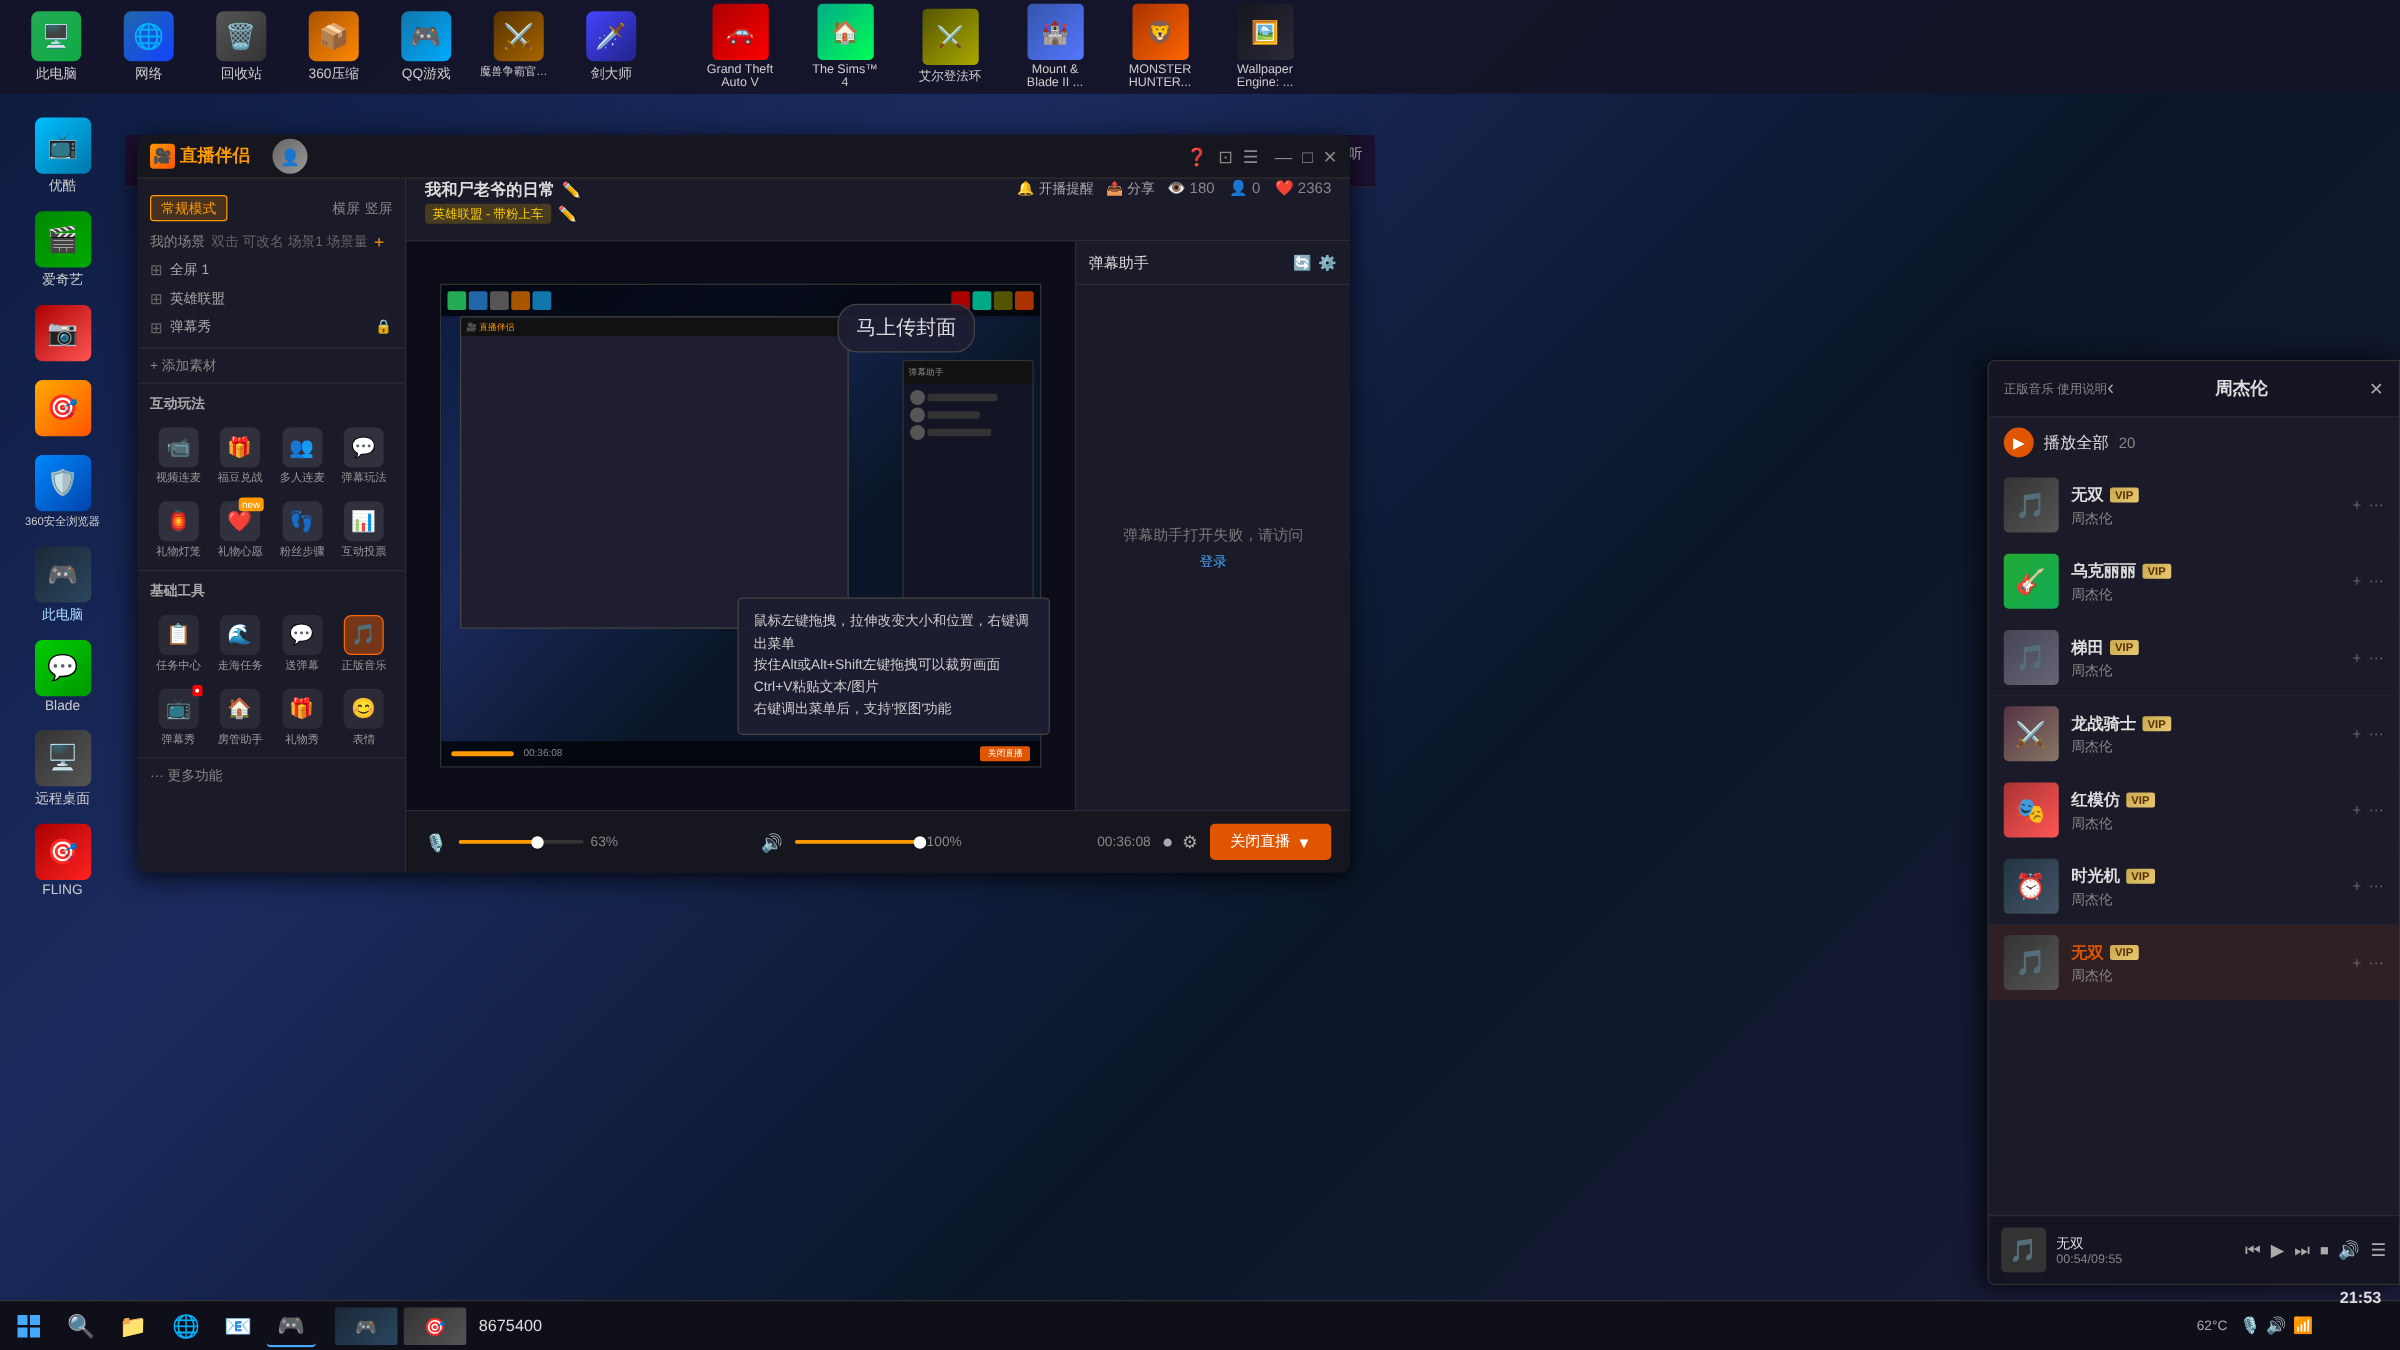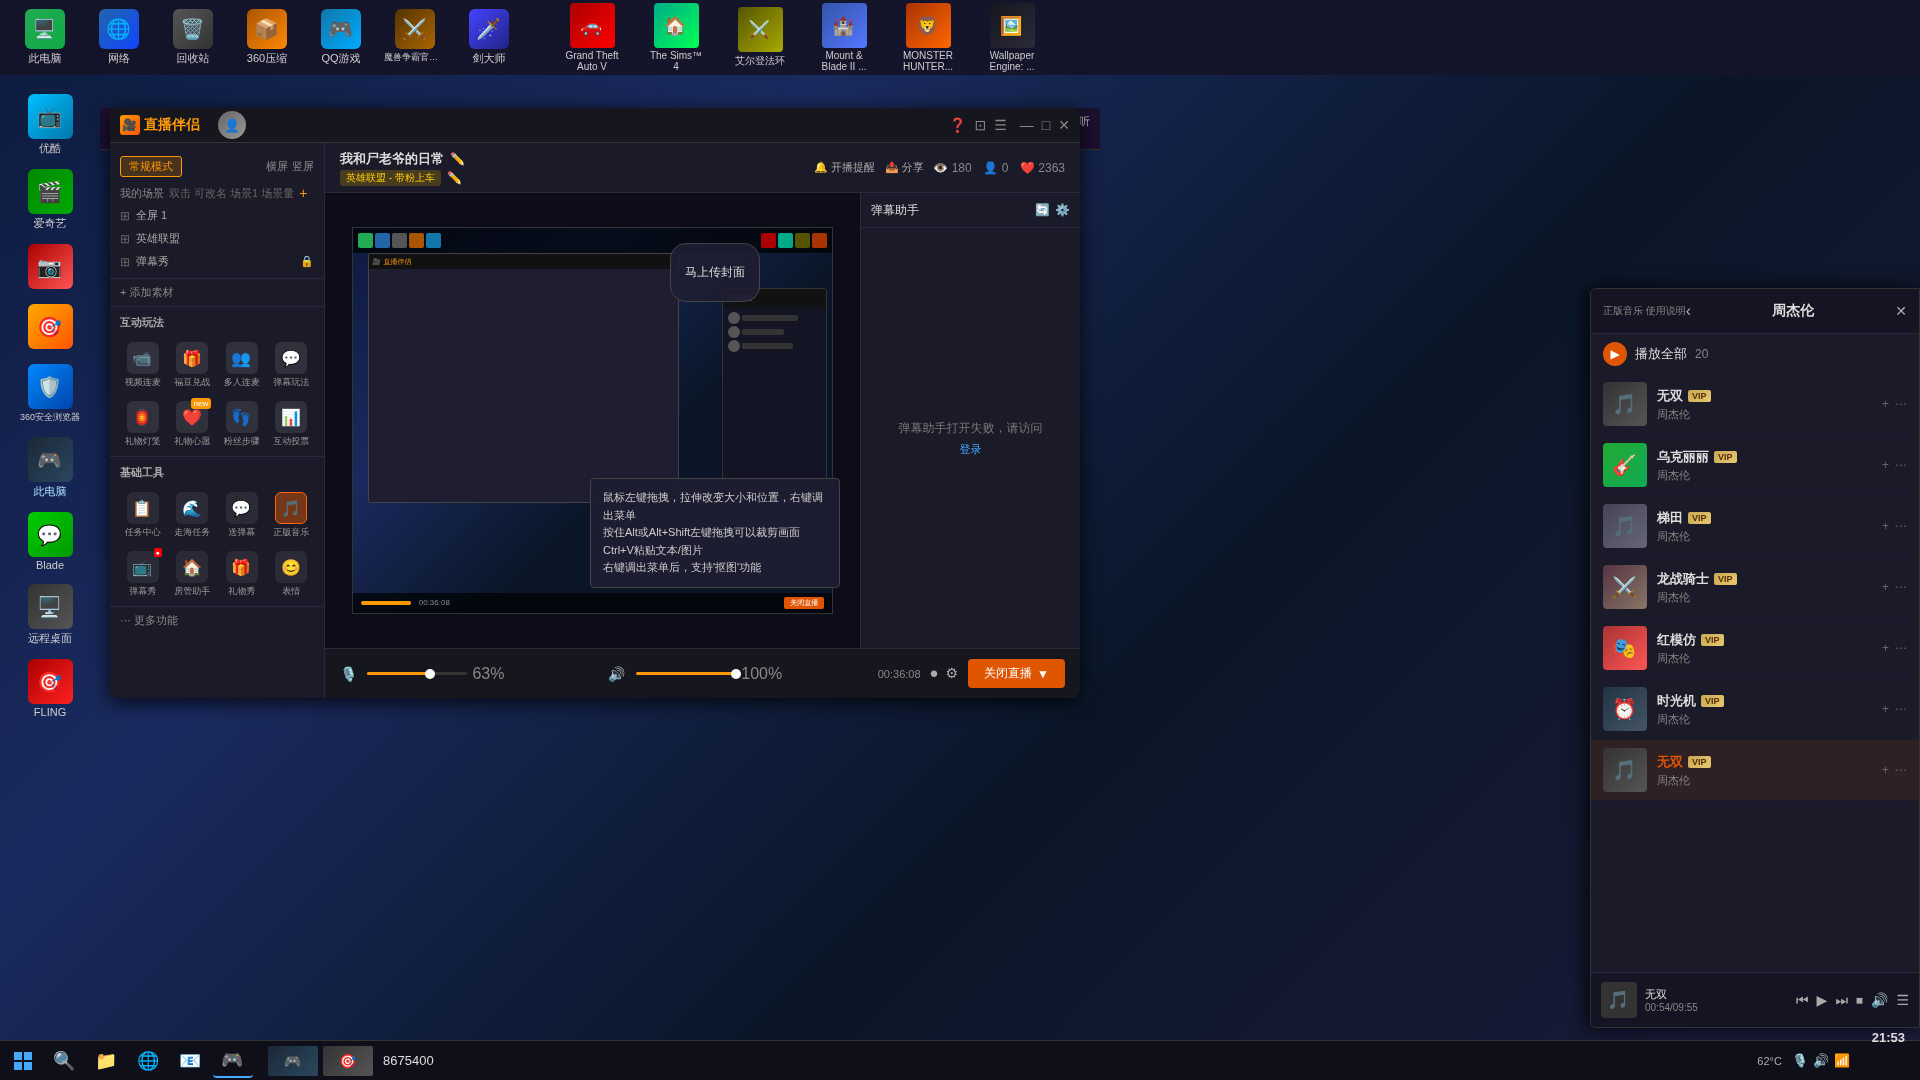--- a/index.html
+++ b/index.html
@@ -317,21 +317,21 @@
       display: flex;
       flex-direction: column;
     }
 
     
     .stream-info-bar {
       height: 50px;
       background: #1a1a28;
       border-bottom: 1px solid #2a2a3a;
       display: flex;
-      align-items: center;
+      align-items: flex-start;
       padding: 0 15px;
       gap: 10px;
     }
     .stream-title {
       color: #ddd;
       font-size: 13px;
       font-weight: bold;
     }
     .edit-icon { color: #888; cursor: pointer; font-size: 12px; }
     .stream-tag {
@@ -445,21 +445,21 @@
     }
     .slider-thumb {
       position: absolute;
       top: 50%;
       transform: translate(-50%, -50%);
       width: 10px;
       height: 10px;
       border-radius: 50%;
       background: white;
     }
-    .vol-percent { color: #888; font-size: 16px; }
+    .vol-percent { color: #888; font-size: 11px; }
     .timer-display { color: #888; font-size: 11px; text-align: center; }
     .ctrl-icons { display: flex; gap: 8px; color: #aaa; }
     .ctrl-ico { cursor: pointer; font-size: 14px; }
     .end-stream-btn {
       background: #e05500;
       color: white;
       padding: 6px 16px;
       border-radius: 4px;
       cursor: pointer;
       font-size: 12px;
@@ -705,23 +705,23 @@
     }
 
     
     .upload-cover {
       position: absolute;
       top: 50px;
       left: 345px;
       background: rgba(30,30,50,0.9);
       border: 1px solid #444;
       border-radius: 16px;
-      padding: 20px 14px;
+      padding: 8px 14px;
       color: #ddd;
-      font-size: 12px;
+      font-size: 16px;
       z-index: 5;
       cursor: pointer;
     }
 
     .stream-panel-right {
       width: 220px;
       border-left: 1px solid #2a2a3a;
       background: #1a1a28;
       display: flex;
       flex-direction: column;

